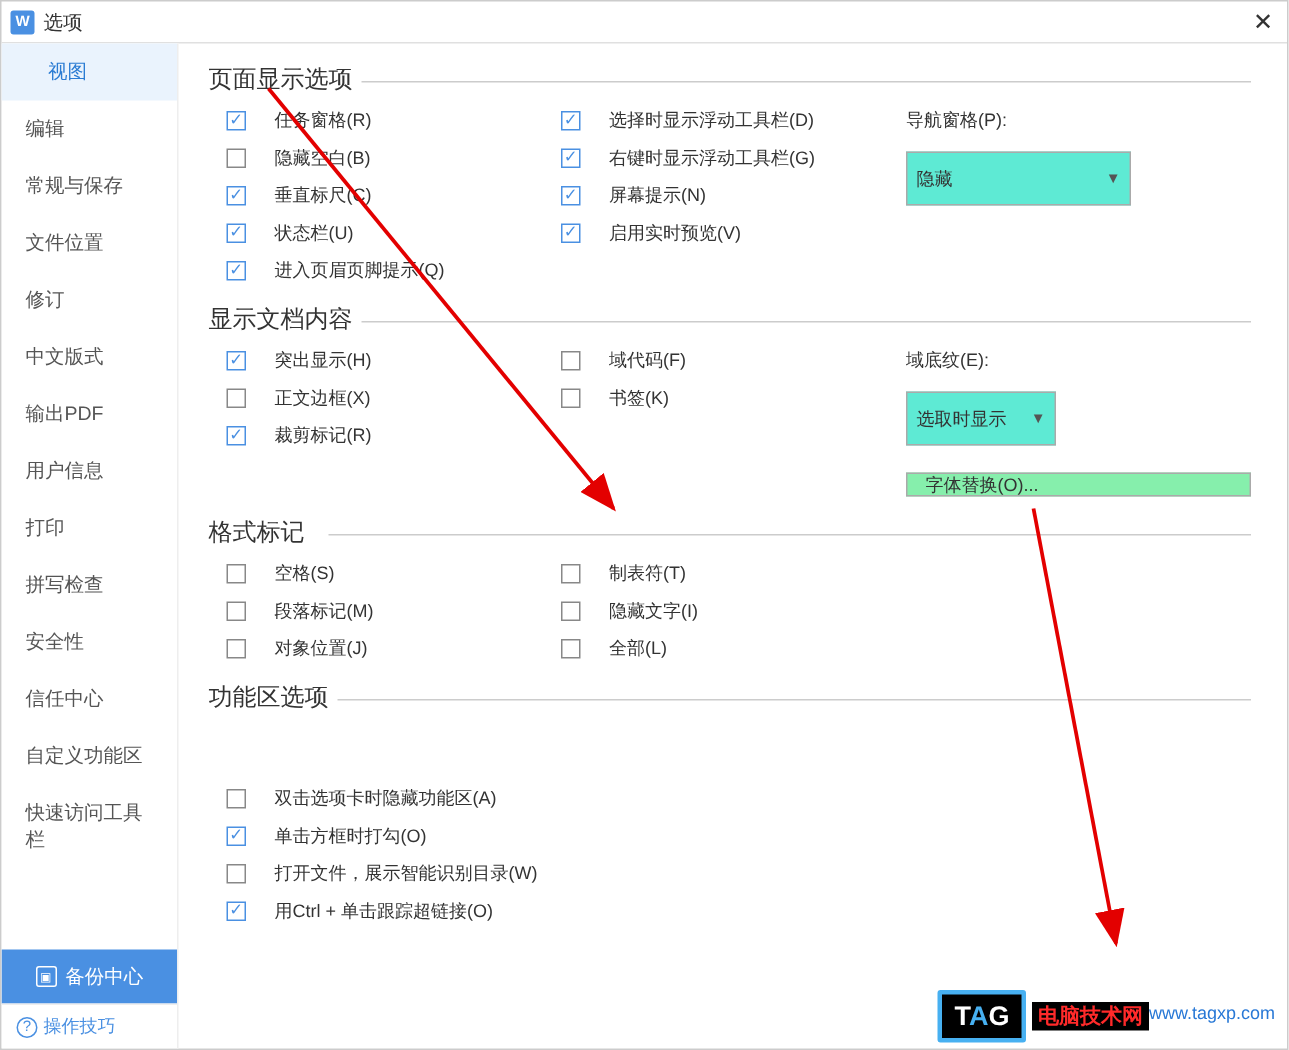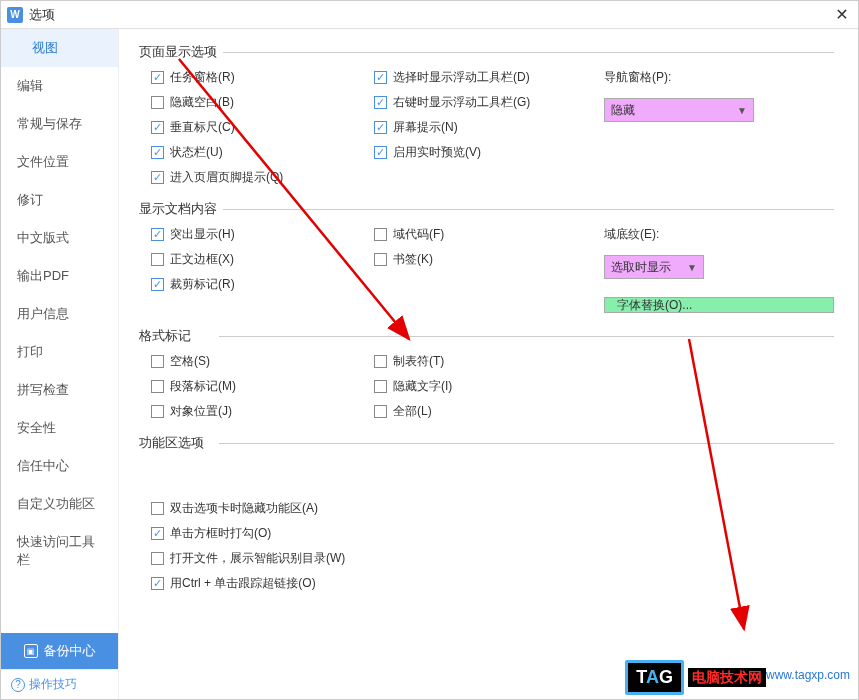--- a/index.html
+++ b/index.html
@@ -12,35 +12,35 @@
 .sidebar { width: 118px; background: #fff; border-right: 1px solid #eee; display: flex; flex-direction: column; }
 .sidebar-items { flex: 1; }
 .sidebar-item { padding: 10px 16px; font-size: 13px; cursor: pointer; color: #555; }
 .sidebar-item.active { background: #eaf3fd; color: #2b7cd3; padding-left: 31px; }
 .backup-btn { background: #4a90e2; color: #fff; height: 36px; display: flex; align-items: center; justify-content: center; gap: 6px; font-size: 13px; cursor: pointer; margin: 0; }
 .backup-icon { width: 14px; height: 14px; border: 1.5px solid #fff; border-radius: 2px; display: inline-flex; align-items: center; justify-content: center; font-size: 8px; }
 .tips { display: flex; align-items: center; gap: 4px; padding: 6px 10px; color: #4a90e2; font-size: 12px; cursor: pointer; border-top: 1px solid #eee; }
 .tips-icon { width: 14px; height: 14px; border: 1px solid #4a90e2; border-radius: 50%; display: inline-flex; align-items: center; justify-content: center; font-size: 10px; }
 .content { flex: 1; padding: 14px 24px 14px 20px; overflow: auto; position: relative; }
 .section { margin-bottom: 14px; }
-.section-title { font-size: 13px; color: #333; margin-bottom: 8px; position: relative; }
+.section-title { font-size: 16px; color: #333; margin-bottom: 8px; position: relative; }
 .section-title::after { content: ""; position: absolute; left: 80px; right: 0; top: 50%; height: 1px; background: #ccc; }
 .section-title span { background: #fff; padding-right: 6px; position: relative; z-index: 1; }
 .row { display: flex; }
 .col { display: flex; flex-direction: column; gap: 8px; }
 .col1 { width: 235px; padding-left: 12px; }
 .col2 { width: 230px; }
 .col3 { flex: 1; }
-.checkbox { display: flex; align-items: center; gap: 6px; font-size: 12px; cursor: pointer; }
+.checkbox { display: flex; align-items: center; gap: 19px; font-size: 12px; cursor: pointer; }
 .cb { width: 13px; height: 13px; border: 1px solid #888; display: inline-flex; align-items: center; justify-content: center; background: #fff; }
 .cb.checked { border-color: #4a90e2; }
 .cb.checked::after { content: "✓"; color: #4a90e2; font-size: 11px; line-height: 1; }
 .label-text { color: #333; }
 .field-label { font-size: 12px; margin-bottom: 4px; }
-.select { display: flex; align-items: center; justify-content: space-between; border: 1px solid #aaa; background: #f0abfc; height: 24px; padding: 0 6px; width: 150px; cursor: pointer; }
+.select { display: flex; align-items: center; justify-content: space-between; border: 1px solid #aaa; background: #5eead4; height: 36px; padding: 0 6px; width: 150px; cursor: pointer; }
 .select .arrow { font-size: 10px; color: #555; }
 .btn { border: 1px solid #aaa; background: #86efac; height: 16px; padding: 0 12px; display: inline-flex; align-items: center; cursor: pointer; font-size: 12px; }
 .arrow-overlay { position: absolute; pointer-events: none; top: 0; left: 0; width: 100%; height: 100%; z-index: 10; }
 .watermark { position: absolute; right: 8px; bottom: 4px; display: flex; gap: 4px; align-items: center; z-index: 20; }
 .tag-box { background: #000; color: #fff; font-weight: bold; padding: 4px 8px; font-size: 18px; border: 3px solid #47b0f1; border-radius: 2px; }
 .tag-a { color: #47b0f1; }
 .wm-text { display: flex; flex-direction: row; line-height: 1.2; font-size: 14px; font-weight: bold; }
 .wm-text .cn { background: #000; color: #ff2a2a; padding: 1px 4px; }
 .wm-text .url { color: #2878d6; font-size: 12px; font-weight: normal; }
 </style>

